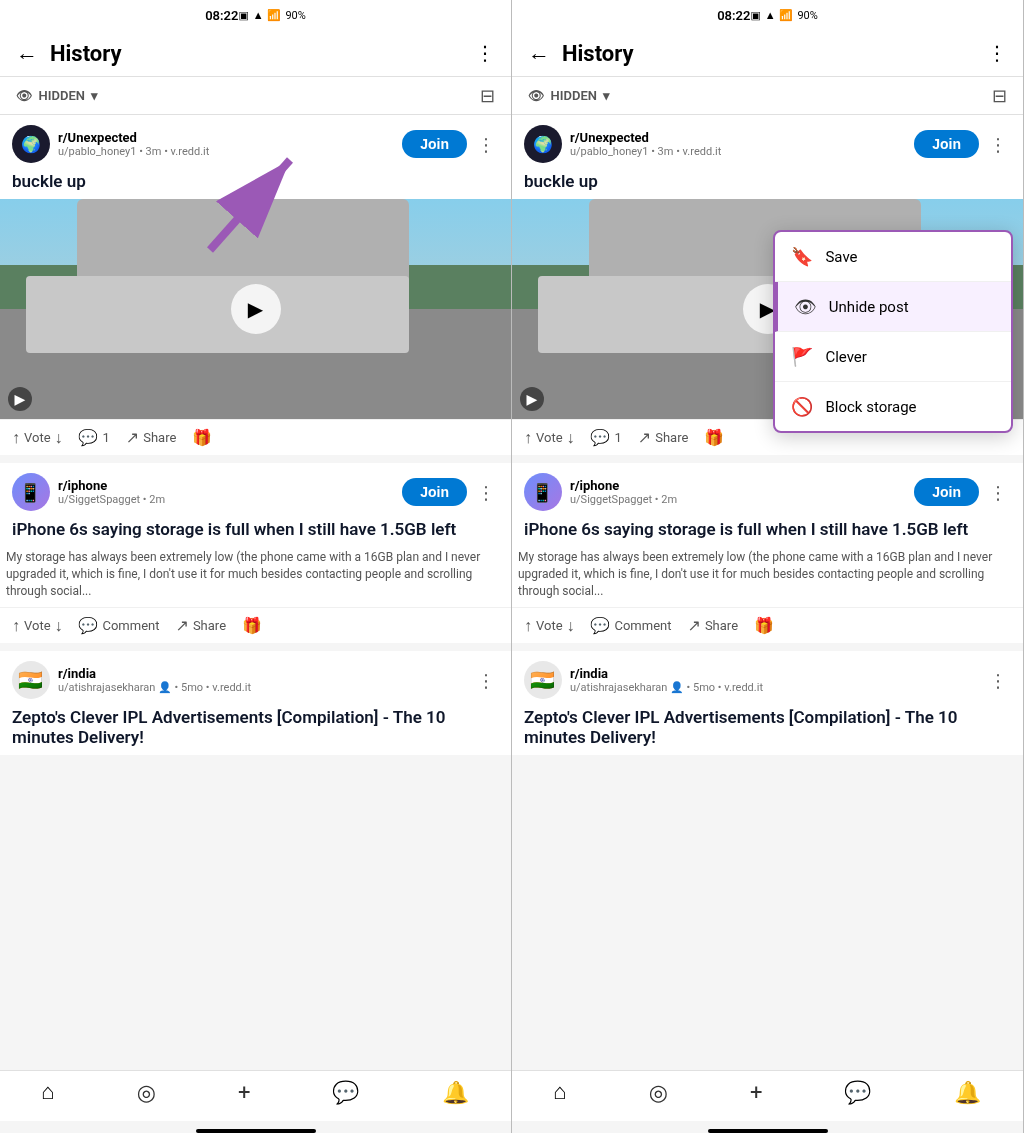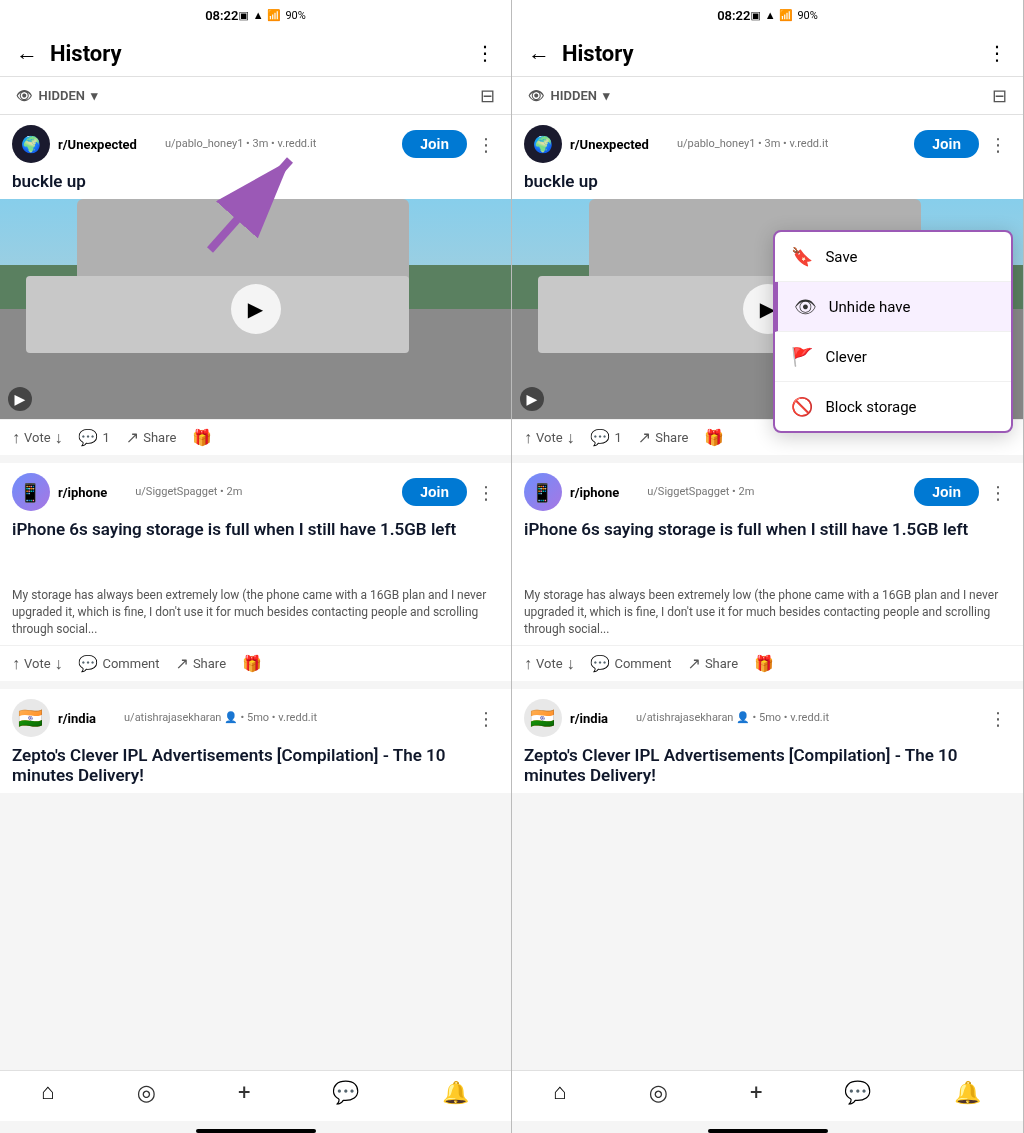--- a/index.html
+++ b/index.html
@@ -103,22 +103,21 @@
       align-items: center;
       justify-content: space-between;
     }
     .post-header-left {
       display: flex;
       align-items: center;
       gap: 8px;
     }
     .post-meta {
       display: flex;
-      flex-direction: row;
-      gap: 28px;
+      flex-direction: column;
     }
     .subreddit-name {
       font-size: 13px;
       font-weight: 700;
       color: #000;
     }
     .post-info {
       font-size: 11px;
       color: #777;
     }
@@ -204,29 +203,28 @@
       gap: 4px;
       font-size: 13px;
       color: #555;
       cursor: pointer;
     }
     .action-icon {
       font-size: 16px;
     }
     
     .post-body {
-      padding: 2px 12px 8px;
+      padding: 2px 6px 8px;
       font-size: 12px;
       color: #555;
       line-height: 1.4;
       display: -webkit-box;
       -webkit-line-clamp: 3;
       -webkit-box-orient: vertical;
       overflow: hidden;
-      margin-top: 38px;
     }
     
     .bottom-nav {
       background: #fff;
       border-top: 1px solid #e0e0e0;
       padding: 8px 0 16px;
       display: flex;
       align-items: center;
       justify-content: space-around;
       margin-top: auto;
@@ -646,21 +644,21 @@
     </div>
   </div>
 
   <div class="dropdown-menu">
     <div class="dropdown-item">
       <span class="dropdown-item-icon">🔖</span>
       <span>Save</span>
     </div>
     <div class="dropdown-item highlighted">
       <span class="dropdown-item-icon">👁</span>
-      <span>Unhide have</span>
+      <span>Unhide post</span>
     </div>
     <div class="dropdown-item">
       <span class="dropdown-item-icon">🚩</span>
       <span>Clever</span>
     </div>
     <div class="dropdown-item">
       <span class="dropdown-item-icon">🚫</span>
       <span>Block storage</span>
     </div>
   </div>

